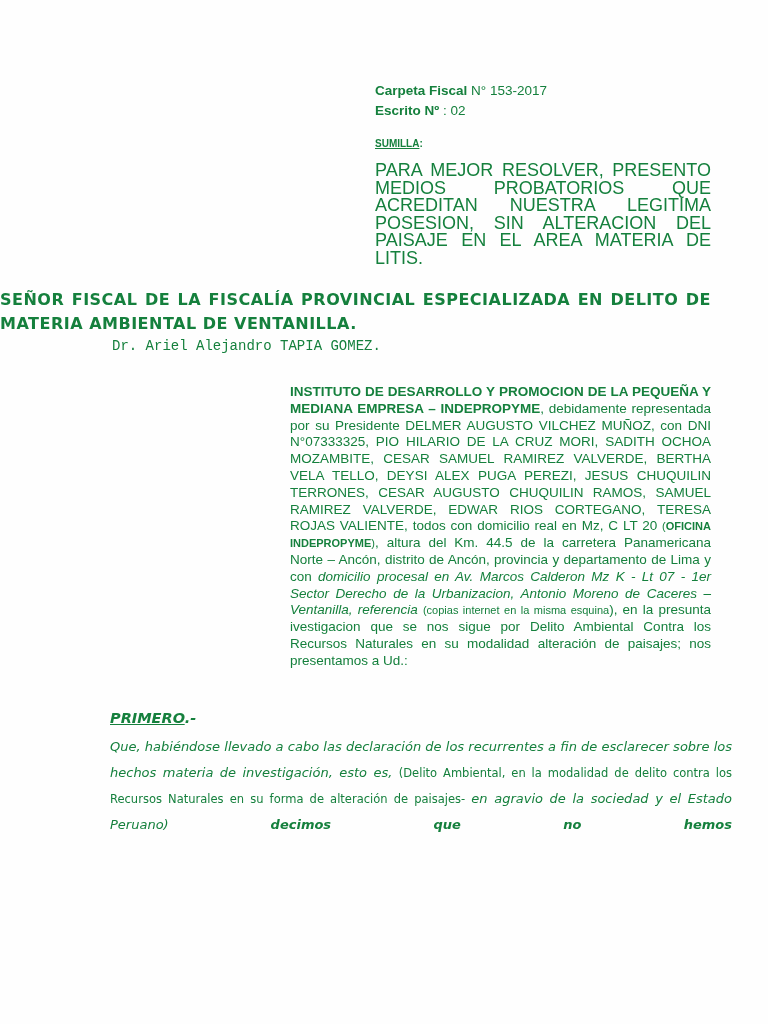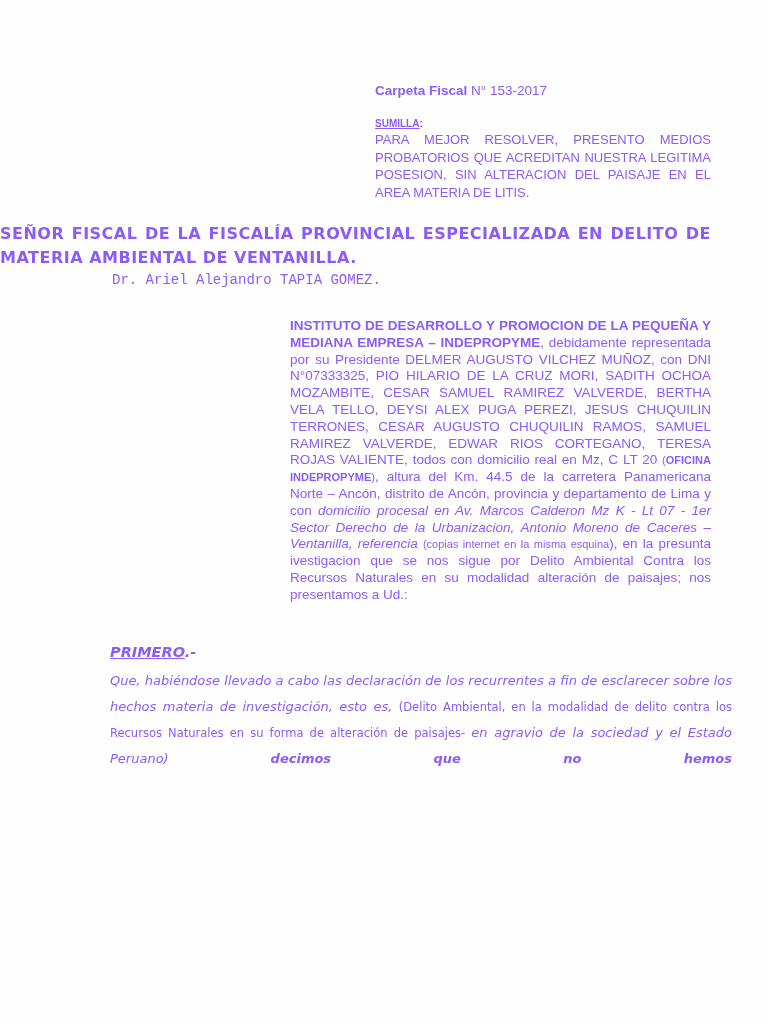--- a/index.html
+++ b/index.html
@@ -1,21 +1,21 @@
 <!DOCTYPE html>
 <html><head>
 <meta charset="utf-8">
 <style>
   html, body { margin: 0; padding: 0; background: #ffffff; }
   .page {
     position: relative;
     width: 768px;
     height: 1024px;
     background: #fefefe;
-    color: #8b5cf6;
+    color: #15803d;
     font-family: "Liberation Sans", sans-serif;
     box-sizing: border-box;
     padding-top: 81px;
     overflow: hidden;
   }
   
   .header-block {
     margin-left: 375px;
     margin-right: 57px;
     font-size: 13.5px;
@@ -27,22 +27,22 @@
   
   .sumilla-label-row {
     margin-left: 375px;
     margin-top: 17px;
     font-size: 10px;
     font-weight: bold;
   }
   .sumilla-body {
     margin-left: 375px;
     margin-right: 57px;
-    margin-top: 2px;
-    font-size: 13px;
+    margin-top: 13px;
+    font-size: 18px;
     line-height: 17.5px;
     text-align: justify;
   }
   
   .heading {
     margin-right: 57px;
     margin-top: 21px;
     font-family: "DejaVu Sans", sans-serif;
     font-size: 16px;
     font-weight: bold;
@@ -89,20 +89,21 @@
   .primero-body .sm { font-size: 11.5px; font-style: normal; }
   .primero-body .bi { font-weight: bold; font-style: italic; }
 </style>
 </head>
 <body>
 
 <div class="page">
 
   <div class="header-block">
     <div><span class="b">Carpeta Fiscal</span><span> N° 153-2017</span></div>
+    <div><span class="b">Escrito Nº</span><span> : 02</span></div>
   </div>
 
   <div class="sumilla-label-row"><span class="u">SUMILLA</span><span>:</span></div>
   <div class="sumilla-body">PARA MEJOR RESOLVER, PRESENTO MEDIOS PROBATORIOS QUE ACREDITAN NUESTRA LEGITIMA POSESION, SIN ALTERACION DEL PAISAJE EN EL AREA MATERIA DE LITIS.</div>
 
   <div class="heading">SEÑOR FISCAL DE LA FISCALÍA PROVINCIAL ESPECIALIZADA EN DELITO DE MATERIA AMBIENTAL DE VENTANILLA.</div>
   <div class="fiscal-name">Dr. Ariel Alejandro TAPIA GOMEZ.</div>
 
   <div class="party"><span class="b">INSTITUTO DE DESARROLLO Y PROMOCION DE LA PEQUEÑA Y MEDIANA EMPRESA – INDEPROPYME</span><span>, debidamente representada por su Presidente DELMER AUGUSTO VILCHEZ MUÑOZ, con DNI N°07333325, PIO HILARIO DE LA CRUZ MORI, SADITH OCHOA MOZAMBITE, CESAR SAMUEL RAMIREZ VALVERDE, BERTHA VELA TELLO, DEYSI ALEX PUGA PEREZI, JESUS CHUQUILIN TERRONES, CESAR AUGUSTO CHUQUILIN RAMOS, SAMUEL RAMIREZ VALVERDE, EDWAR RIOS CORTEGANO, TERESA ROJAS VALIENTE,  todos con domicilio real en Mz, C LT 20 </span><span class="sm">(</span><span class="sm-b">OFICINA INDEPROPYME</span><span class="sm">)</span><span>, altura del Km. 44.5 de la carretera Panamericana Norte – Ancón, distrito de Ancón, provincia y departamento de Lima y con </span><span class="i">domicilio procesal en Av. Marcos Calderon Mz K - Lt 07 - 1er Sector Derecho de la Urbanizacion, Antonio Moreno de Caceres – Ventanilla, referencia </span><span class="sm">(copias internet en la misma esquina</span><span>), en la presunta ivestigacion que se nos sigue por Delito Ambiental Contra los Recursos Naturales en su modalidad alteración de paisajes; nos presentamos a Ud.:</span></div>
 

